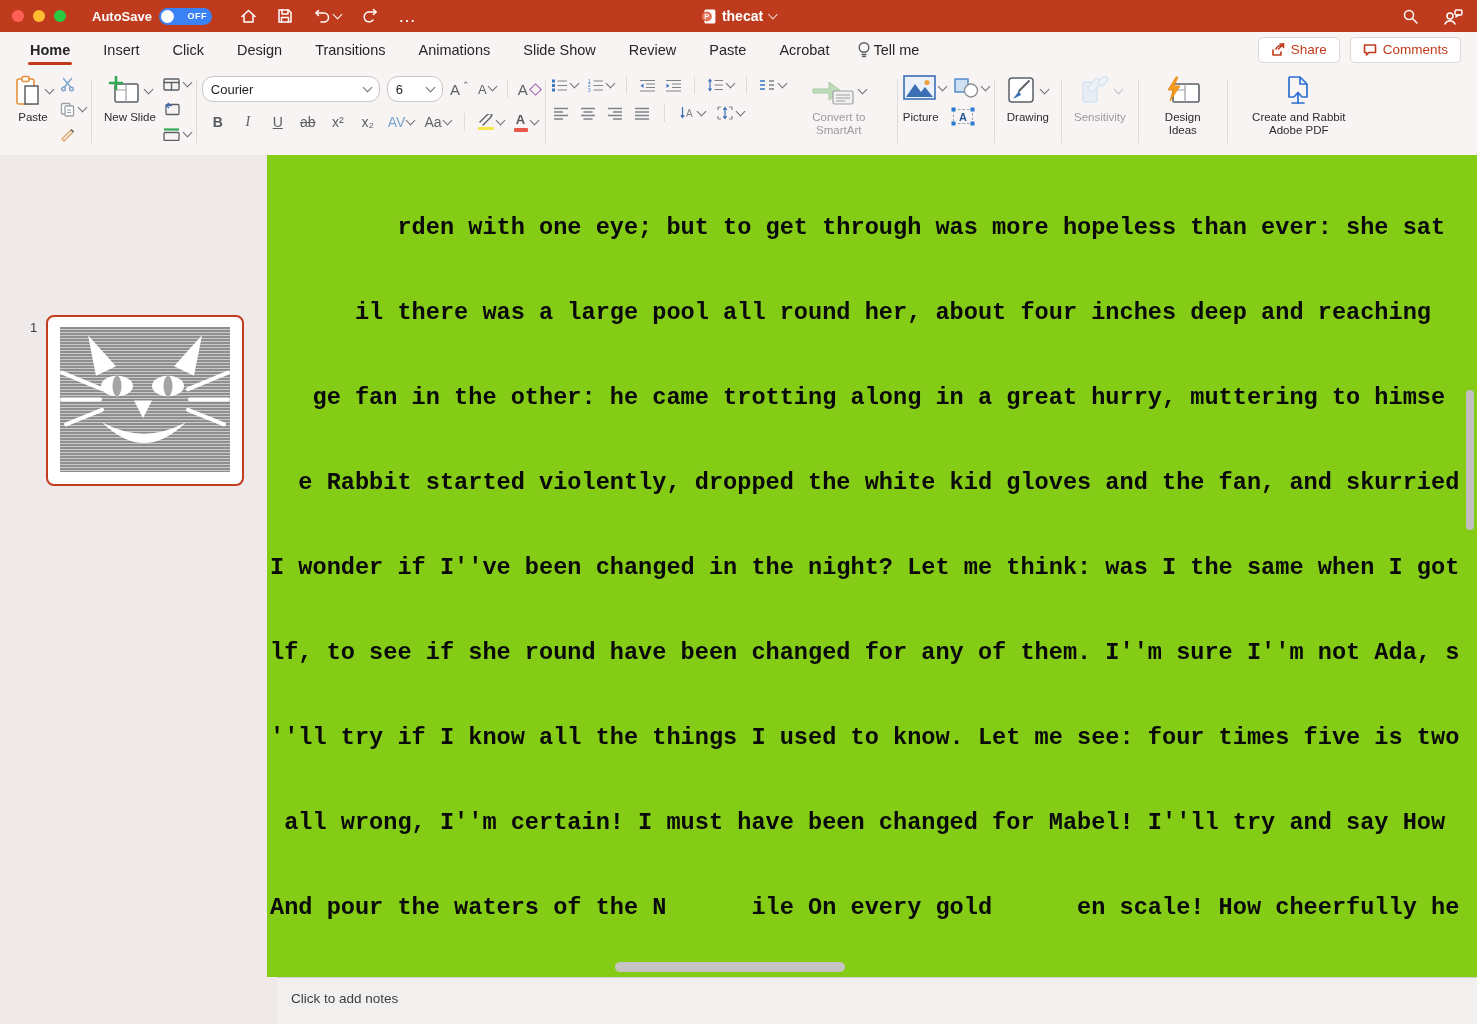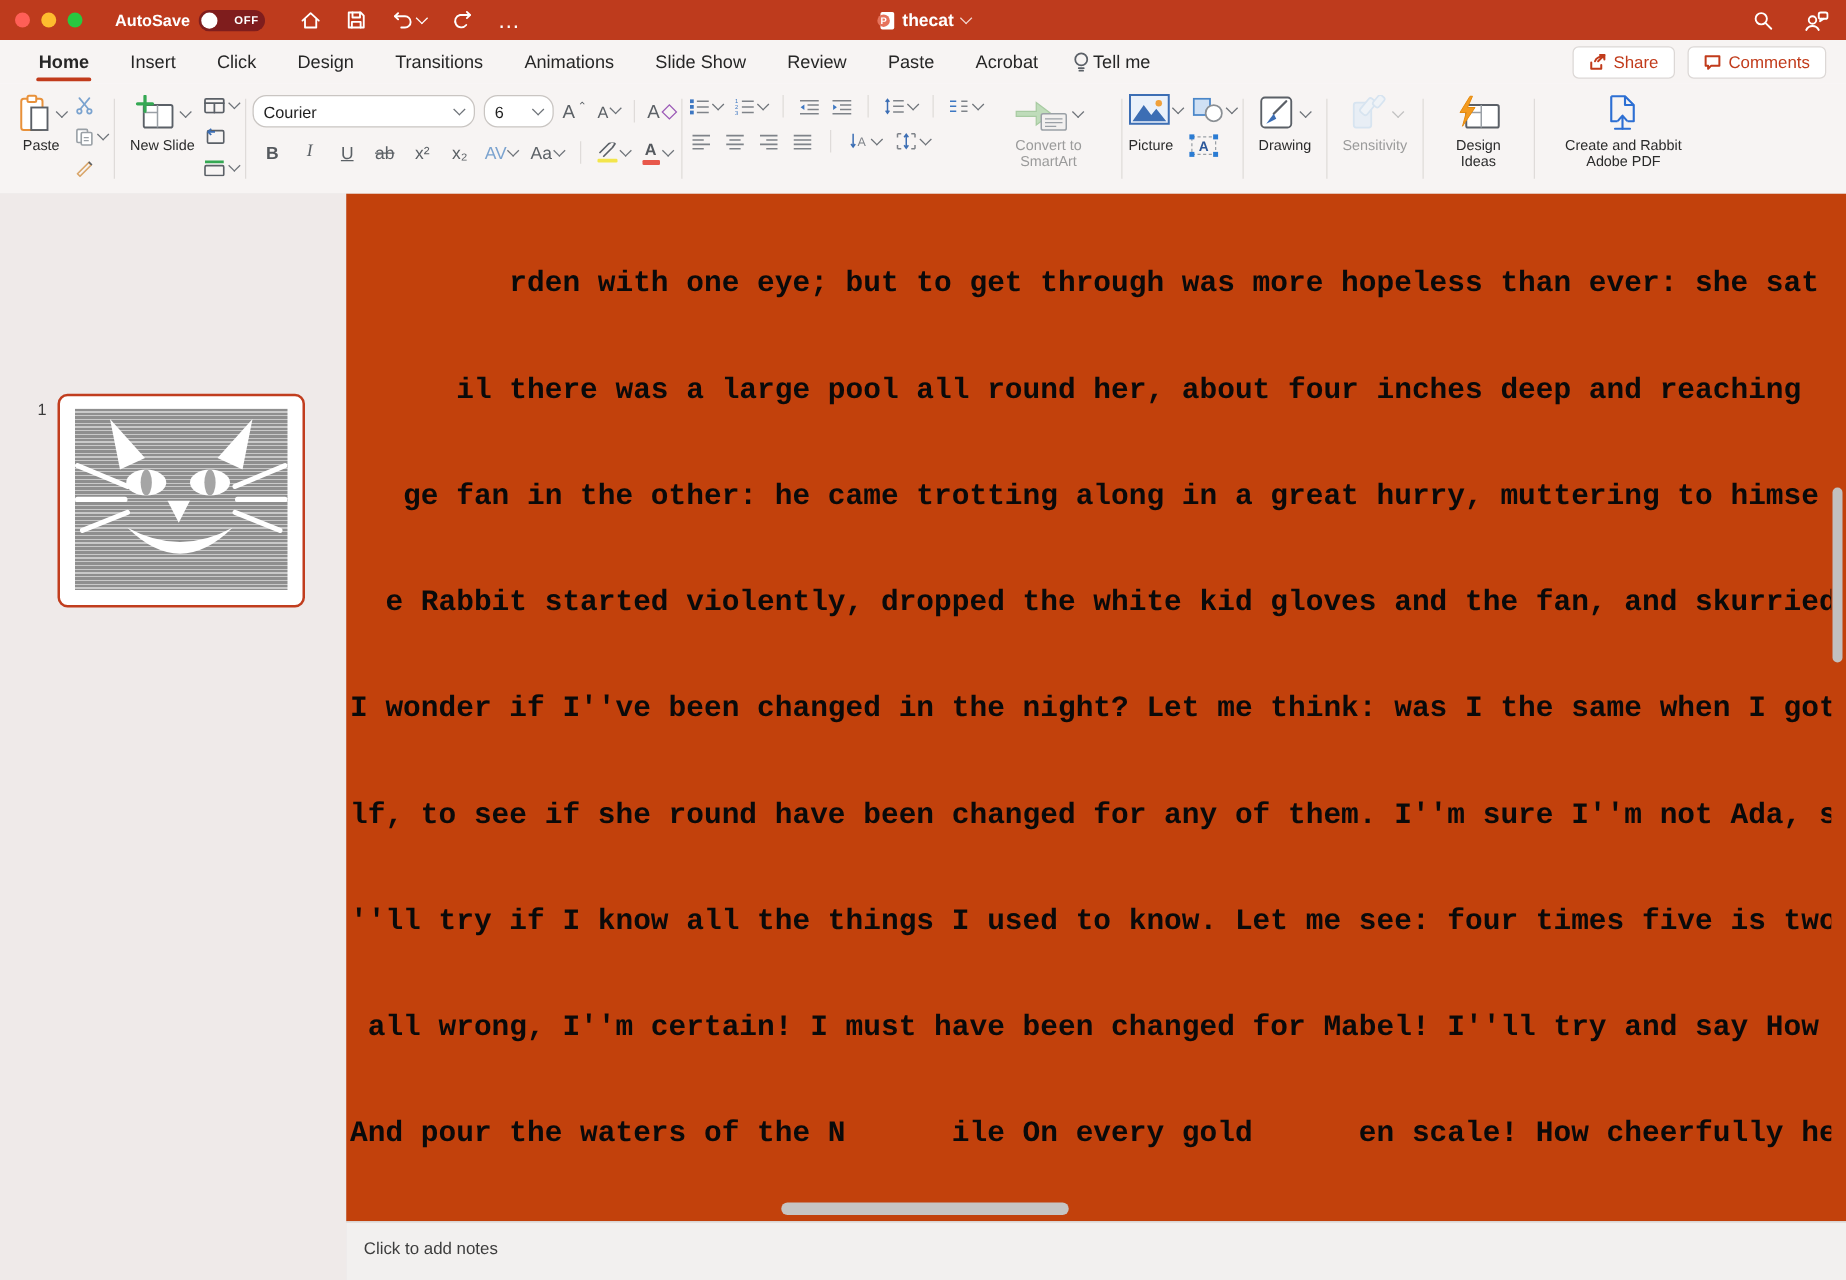--- a/index.html
+++ b/index.html
@@ -5,38 +5,38 @@
   html,body{margin:0;padding:0;}
   body{width:1477px;height:1024px;position:relative;overflow:hidden;background:#fff;
        font-family:"Liberation Sans",sans-serif;-webkit-font-smoothing:antialiased;}
 
   
   .titlebar{position:absolute;left:0;top:0;right:0;height:32px;background:#BE3B1D;
             display:flex;align-items:center;color:#fff;}
   .lights{display:flex;gap:9px;padding-left:12px;}
   .light{width:12px;height:12px;border-radius:50%;}
   .autosave{display:flex;align-items:center;gap:7px;margin-left:26px;font-size:13px;font-weight:bold;}
-  .toggle{width:46px;height:17px;border-radius:9px;background:#7f1d1d;display:flex;align-items:center;
+  .toggle{width:46px;height:17px;border-radius:9px;background:#3b82f6;display:flex;align-items:center;
           padding:0 5px 0 2px;justify-content:space-between;cursor:pointer;}
   .knob{width:13px;height:13px;border-radius:50%;background:#fff;}
   .toggle-state{font-size:9px;font-weight:bold;color:#fff;letter-spacing:.5px;}
   .tb-icons{display:flex;align-items:center;gap:20px;margin-left:28px;}
   .tb-btn{display:flex;align-items:center;gap:3px;cursor:pointer;}
   .doc-title{position:absolute;left:50%;top:0;transform:translateX(-50%);height:32px;
              display:flex;align-items:center;gap:6px;font-size:14px;font-weight:bold;}
   .tb-right{position:absolute;right:14px;top:0;height:32px;display:flex;align-items:center;gap:24px;}
   .chev{width:6px;height:6px;border-right:1.6px solid currentColor;border-bottom:1.6px solid currentColor;
         transform:rotate(45deg);display:inline-block;margin-top:-3px;}
   .chev.gray{border-color:#6d7278;}
   .ellipsis{font-size:18px;letter-spacing:1px;line-height:10px;}
 
   
   .tabbar{position:absolute;left:0;top:32px;right:0;height:35px;background:#F7F4F3;
           display:flex;align-items:center;}
-  .tabs{display:flex;gap:33px;height:100%;align-items:center;margin-left:31px;}
+  .tabs{display:flex;gap:33px;padding-left:30px;height:100%;align-items:center;}
   .tab{font-size:14.5px;color:#262626;height:100%;display:flex;align-items:center;position:relative;cursor:pointer;}
   .tab.active{font-weight:bold;}
   .tab.active::after{content:"";position:absolute;left:-2px;right:-2px;bottom:2px;height:3px;
                      background:#C13B1B;border-radius:2px;}
   .tellme{display:flex;align-items:center;gap:2px;margin-left:28px;font-size:14.5px;color:#262626;cursor:pointer;}
   .tab-actions{margin-left:auto;display:flex;gap:10px;margin-right:16px;}
   .pill-btn{display:flex;align-items:center;gap:6px;background:#fff;border:1px solid #DCD8D6;
             border-radius:5px;padding:4.5px 12px;color:#C13B1B;font-size:13.5px;font-weight:normal;cursor:pointer;}
 
   
@@ -68,21 +68,21 @@
   .thumbpanel{position:absolute;left:0;top:155px;width:277px;bottom:0;background:#EFEAE9;
               border-right:1px solid #DDD9D7;}
   .slidenum{position:absolute;left:30px;top:165px;font-size:13px;color:#3b3b3b;}
   .thumbbox{position:absolute;left:46px;top:160px;width:194px;height:167px;background:#fff;
             border:2.5px solid #C13D1E;border-radius:8px;cursor:pointer;}
   .thumb-art{position:absolute;left:12px;top:10px;right:12px;bottom:12px;
              background:repeating-linear-gradient(180deg,#8f8f8f 0 2px,#c9c9c9 2px 3px);}
   .thumb-art svg{position:absolute;inset:0;width:100%;height:100%;}
 
   
-  .slidearea{position:absolute;left:277px;top:155px;right:0;height:822px;background:#c2410c;overflow:hidden;}
+  .slidearea{position:absolute;left:267px;top:155px;right:0;height:822px;background:#84cc16;overflow:hidden;}
   .slide-text{position:absolute;left:3px;top:2px;right:12px;bottom:0;overflow:hidden;
               font-family:"Liberation Mono","DejaVu Sans Mono",monospace;font-weight:bold;
               font-size:23.6px;line-height:28.35px;color:#0a0a0a;white-space:pre;cursor:text;}
   .vscroll{position:absolute;right:3px;top:235px;width:8px;height:140px;background:#C2C0BF;border-radius:4px;cursor:pointer;}
   .hscroll{position:absolute;left:348px;top:807px;width:230px;height:10px;background:#C6C4C3;border-radius:5px;cursor:pointer;}
 
   
   .notes{position:absolute;left:277px;top:977px;right:0;bottom:0;background:#F2F0EF;
          border-top:1px solid #D3CFCD;padding:13px 0 0 14px;font-size:13.5px;color:#3d3d3d;cursor:text;}
 

